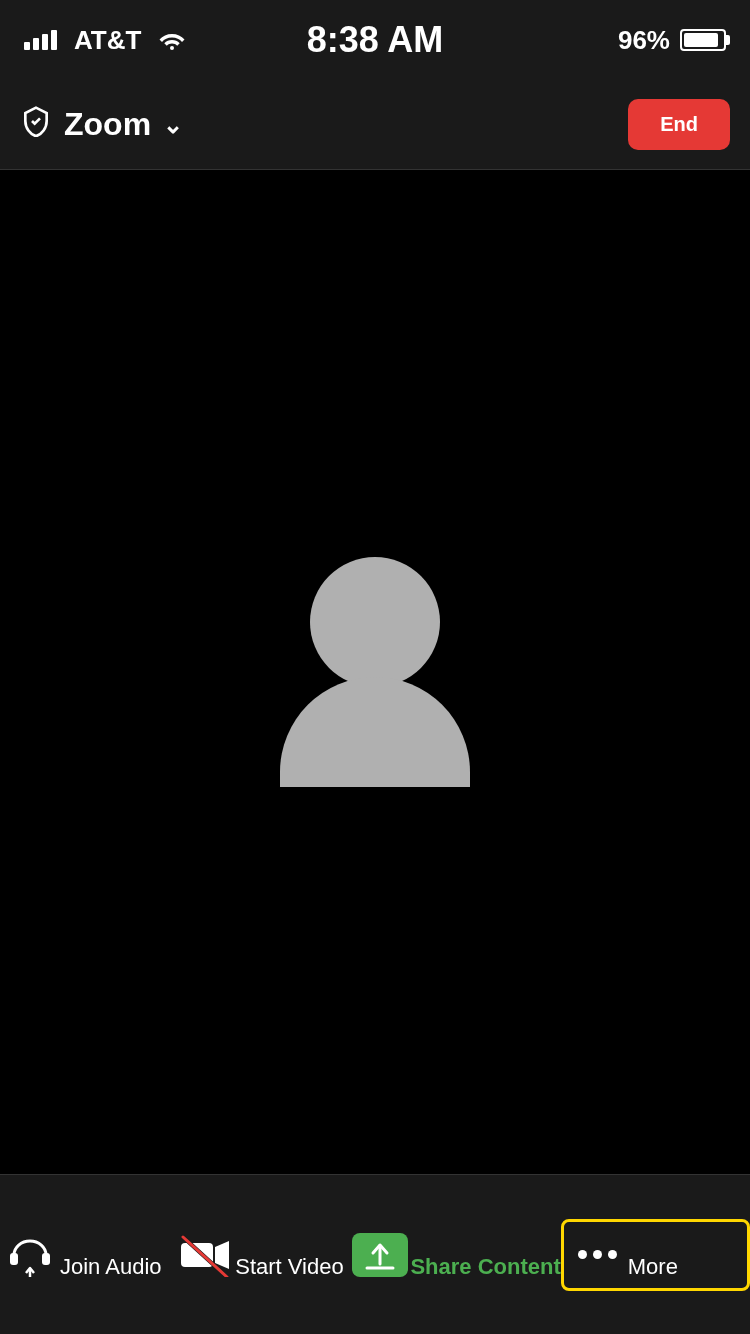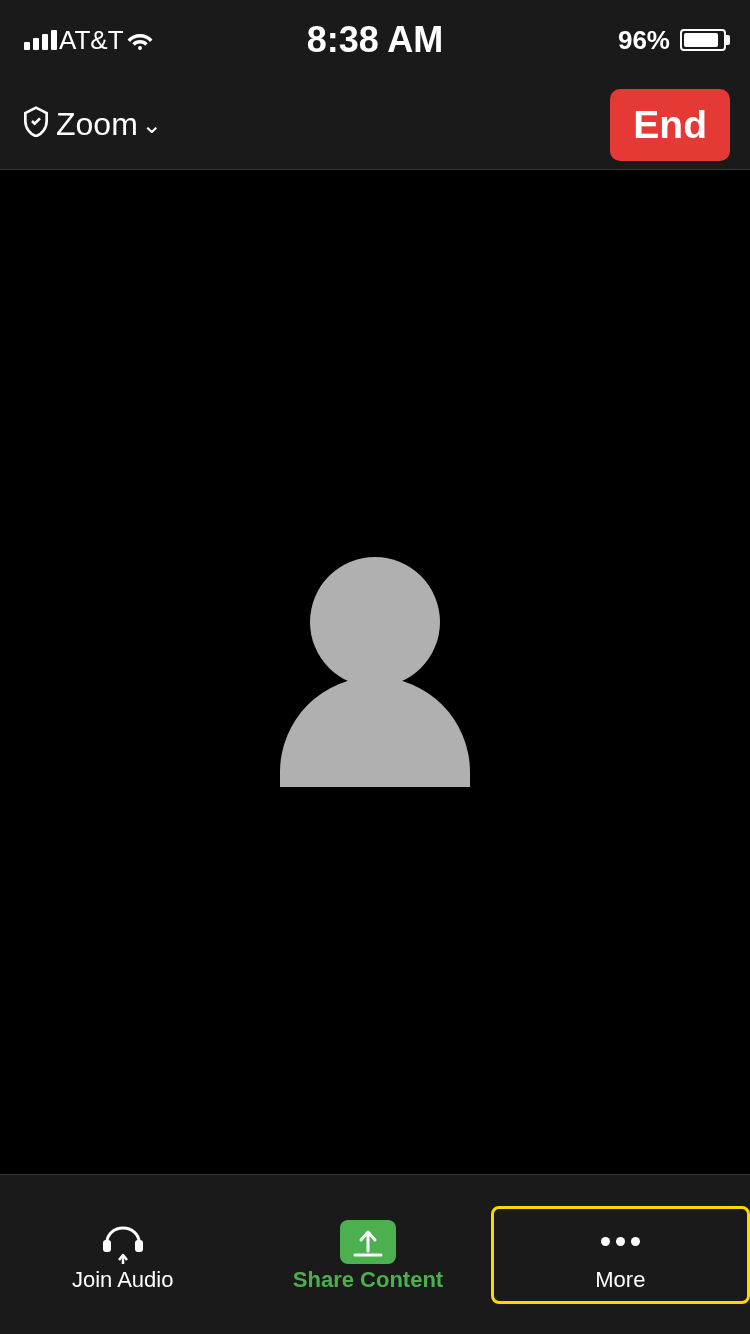--- a/index.html
+++ b/index.html
@@ -23,24 +23,24 @@
       align-items: center;
       justify-content: space-between;
       padding: 0 24px;
       position: relative;
       z-index: 10;
     }
 
     .status-left {
       display: flex;
       align-items: center;
-      gap: 2px;
+      gap: 17px;
       color: #fff;
       font-size: 26px;
-      font-weight: 400;
+      font-weight: 700;
     }
 
     .signal-bars {
       display: flex;
       align-items: flex-end;
       gap: 3px;
       height: 20px;
     }
 
     .signal-bars span {
@@ -117,46 +117,46 @@
       display: flex;
       align-items: center;
       justify-content: space-between;
       padding: 0 20px;
       border-bottom: 1px solid #333;
     }
 
     .header-title {
       display: flex;
       align-items: center;
-      gap: 4px;
+      gap: 12px;
       color: #fff;
       font-size: 32px;
-      font-weight: 400;
+      font-weight: 700;
     }
 
     .shield-icon svg {
       width: 32px;
       height: 32px;
       fill: none;
       stroke: #fff;
       stroke-width: 2;
     }
 
     .chevron-icon {
       color: #fff;
       font-size: 24px;
     }
 
     .end-button {
       background: #e53935;
       color: #fff;
       border: none;
       border-radius: 10px;
-      padding: 14px 23px;
-      font-size: 39px;
+      padding: 14px 32px;
+      font-size: 20px;
       font-weight: 700;
       cursor: pointer;
       text-align: center;
     }
 
     
     .video-area {
       width: 750px;
       height: 1004px;
       background: #000;
@@ -193,22 +193,22 @@
       height: 160px;
       background: #1a1a1a;
       display: flex;
       align-items: center;
       justify-content: space-around;
       border-top: 1px solid #333;
     }
 
     .toolbar-item {
       display: flex;
-      flex-direction: column;
-      align-items: center;
+      flex-direction: row;
+      align-items: flex-end;
       gap: 0;
       color: #fff;
       font-size: 22px;
       cursor: pointer;
       flex: 1;
       padding: 10px 0;
     }
 
     .toolbar-item.highlighted {
       border: 3px solid #FFD700;
@@ -333,20 +333,34 @@
         <rect x="6" y="20" width="8" height="12" rx="3" fill="white"></rect>
         <rect x="38" y="20" width="8" height="12" rx="3" fill="white"></rect>
 
         <line x1="26" y1="36" x2="26" y2="44" stroke="white" stroke-width="2.5"></line>
         <polyline points="22,40 26,35 30,40" fill="none" stroke="white" stroke-width="2.5" stroke-linejoin="round"></polyline>
       </svg>
     </div>
     <span class="label">Join Audio</span>
   </div>
 
+  <div class="toolbar-item">
+    <div class="icon-wrap">
+      <svg width="52" height="44" viewBox="0 0 52 44" fill="white">
+
+        <rect x="2" y="10" width="32" height="24" rx="4" fill="white"></rect>
+
+        <polygon points="36,14 50,8 50,36 36,30" fill="white"></polygon>
+
+        <line x1="4" y1="4" x2="48" y2="44" stroke="#1a1a1a" stroke-width="4" stroke-linecap="round"></line>
+        <line x1="4" y1="4" x2="48" y2="44" stroke="#e53935" stroke-width="3" stroke-linecap="round"></line>
+      </svg>
+    </div>
+    <span class="label">Start Video</span>
+  </div>
 
   <div class="toolbar-item share-item">
     <div class="icon-wrap">
       <div class="share-icon-bg">
         <svg width="34" height="30" viewBox="0 0 34 30" fill="white">
 
           <line x1="17" y1="24" x2="17" y2="6" stroke="white" stroke-width="3" stroke-linecap="round"></line>
           <polyline points="10,13 17,5 24,13" fill="none" stroke="white" stroke-width="3" stroke-linejoin="round" stroke-linecap="round"></polyline>
 
           <line x1="4" y1="28" x2="30" y2="28" stroke="white" stroke-width="3" stroke-linecap="round"></line>

